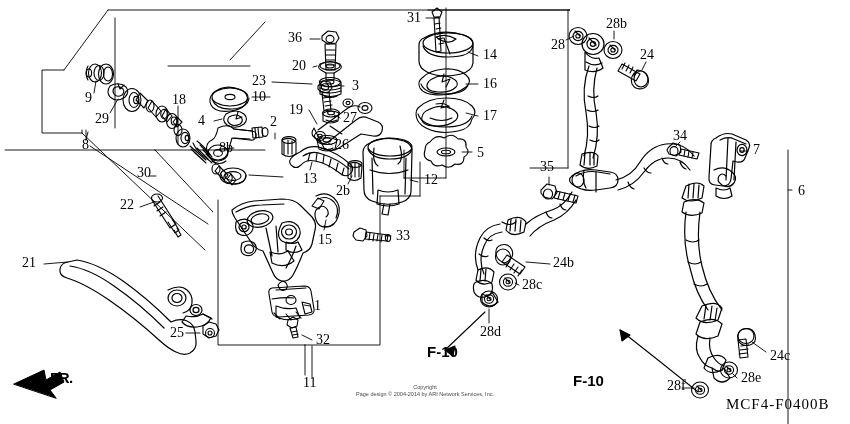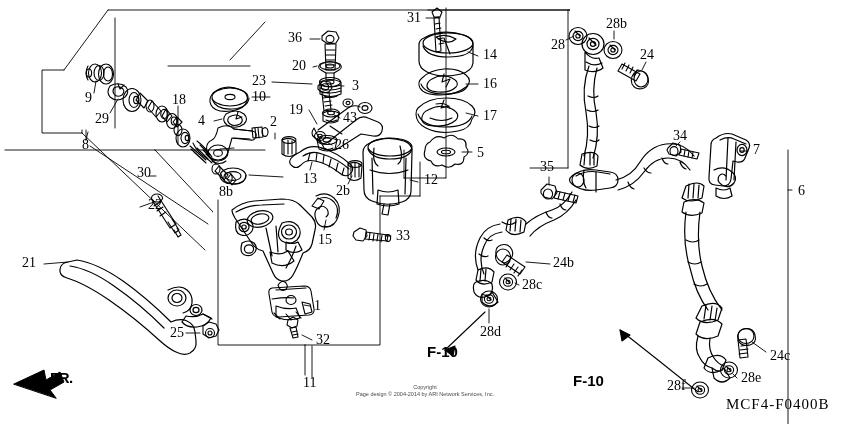--- a/index.html
+++ b/index.html
@@ -567,35 +567,35 @@
       <path d="M14,384 l30,-14 l2,10 l14,-8 l4,10 l-14,8 l6,8 z" fill="#000" stroke="#000" stroke-width="1"></path>
     </g>
   </g>
 </svg>
 
 <div class="lbl" style="left:85px;  top:91px;">9</div>
 <div class="lbl" style="left:95px;  top:112px;">29</div>
 <div class="lbl" style="left:172px; top:93px;">18</div>
 <div class="lbl" style="left:82px;  top:138px;">8</div>
 <div class="lbl" style="left:137px; top:166px;">30</div>
-<div class="lbl" style="left:120px; top:198px;margin-left:28px;">22</div>
+<div class="lbl" style="left:120px; top:198px;">22</div>
 <div class="lbl" style="left:22px;  top:256px;">21</div>
 <div class="lbl" style="left:170px; top:326px;">25</div>
 
 <div class="lbl" style="left:288px; top:31px;">36</div>
 <div class="lbl" style="left:252px; top:74px;">23</div>
 <div class="lbl" style="left:292px; top:59px;">20</div>
 <div class="lbl" style="left:352px; top:79px;">3</div>
 <div class="lbl" style="left:252px; top:90px;">10</div>
 <div class="lbl" style="left:289px; top:103px;">19</div>
-<div class="lbl" style="left:343px; top:111px;">43</div>
+<div class="lbl" style="left:343px; top:111px;">27</div>
 <div class="lbl" style="left:198px; top:114px;">4</div>
 <div class="lbl" style="left:270px; top:115px;">2</div>
 <div class="lbl" style="left:335px; top:138px;">26</div>
-<div class="lbl" style="left:219px; top:141px;margin-top:44px;">8b</div>
+<div class="lbl" style="left:219px; top:141px;">8b</div>
 <div class="lbl" style="left:303px; top:172px;">13</div>
 <div class="lbl" style="left:336px; top:184px;">2b</div>
 <div class="lbl" style="left:424px; top:173px;">12</div>
 <div class="lbl" style="left:318px; top:233px;">15</div>
 <div class="lbl" style="left:396px; top:229px;">33</div>
 <div class="lbl" style="left:314px; top:299px;">1</div>
 <div class="lbl" style="left:316px; top:333px;">32</div>
 <div class="lbl" style="left:303px; top:376px;">11</div>
 
 <div class="lbl" style="left:407px; top:11px;">31</div>

